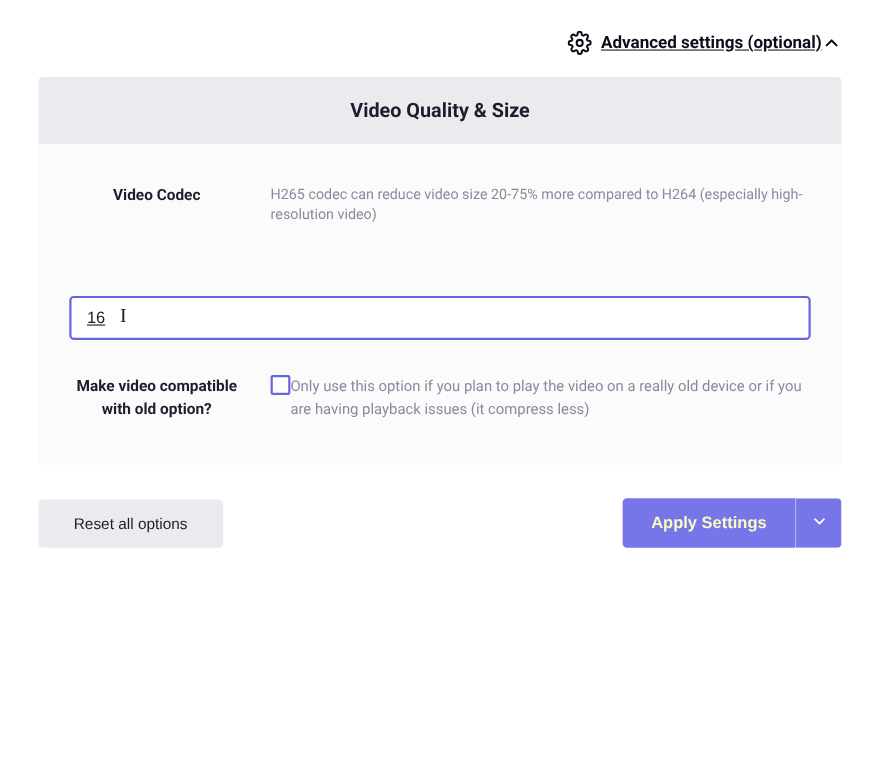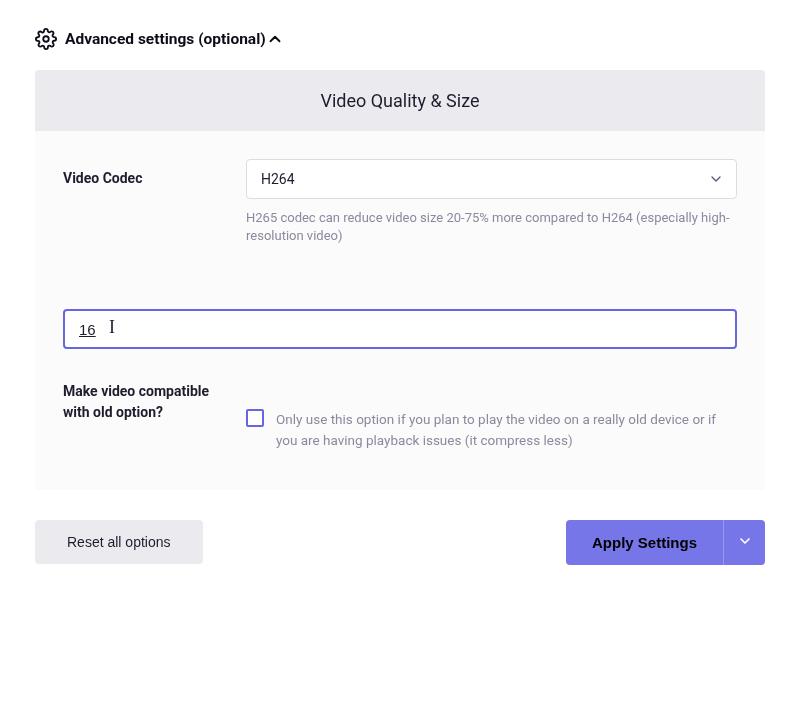--- a/index.html
+++ b/index.html
@@ -10,22 +10,23 @@
     body {
       font-family: -apple-system, BlinkMacSystemFont, "Segoe UI", Roboto, sans-serif;
       background: #fff;
       color: #1a1a2e;
       width: 800px;
       padding: 24px 35px;
     }
     .advanced-header {
       display: flex;
       align-items: center;
-      justify-content: flex-start;
+      justify-content: flex-end;
       padding: 4px 0 20px;
+      text-decoration: underline;
     }
     .advanced-header-left {
       display: flex;
       align-items: center;
       gap: 8px;
     }
     .gear-icon {
       width: 22px;
       height: 22px;
       display: flex;
@@ -42,39 +43,39 @@
       height: 18px;
     }
     .section-header {
       background: #ebebef;
       padding: 20px;
       text-align: center;
       border-radius: 4px 4px 0 0;
     }
     .section-title {
       font-size: 18px;
-      font-weight: 400;
+      font-weight: 700;
       color: #1d1d2e;
     }
     .settings-body {
       background: #fbfbfc;
       padding: 28px 28px 40px;
       border-radius: 0 0 4px 4px;
     }
     .field-row {
       display: flex;
       margin-bottom: 32px;
     }
     .field-row:last-child {
       margin-bottom: 0;
     }
     .field-label {
       width: 183px;
       flex-shrink: 0;
-      text-align: left;
+      text-align: center;
       padding-right: 24px;
       padding-top: 9px;
       font-size: 14px;
       font-weight: 700;
       color: #1d1d2e;
       line-height: 1.5;
     }
     .field-control {
       flex: 1;
     }
@@ -128,22 +129,21 @@
       left: 46px;
       top: 8px;
       pointer-events: none;
       font-size: 18px;
       color: #1a1a2e;
       font-family: serif;
     }
     .checkbox-row {
       display: flex;
       align-items: flex-start;
-      gap: 12px;
-      margin-top: 28px;
+      gap: 0;
     }
     .checkbox {
       width: 18px;
       height: 18px;
       border: 2px solid #6666e0;
       border-radius: 2px;
       flex-shrink: 0;
       margin-top: 0px;
       cursor: pointer;
       background: #fff;
@@ -167,21 +167,21 @@
       font-weight: 500;
       color: #1d1d2e;
       border-radius: 4px;
       cursor: pointer;
     }
     .apply-group {
       display: flex;
     }
     .btn-apply {
       background: #7676e8;
-      color: #000000;
+      color: #fef9c3;
       border: none;
       padding: 14px 26px;
       font-size: 15px;
       font-weight: 700;
       border-radius: 4px 0 0 4px;
       cursor: pointer;
     }
     .btn-apply-more {
       background: #7676e8;
       border: none;
@@ -220,28 +220,20 @@
 
 <div class="section-header">
   <span class="section-title">Video Quality &amp; Size</span>
 </div>
 
 <div class="settings-body">
 
   <div class="field-row">
     <div class="field-label">Video Codec</div>
     <div class="field-control">
-      <div class="select-wrap">
-        <span class="select-value">H264</span>
-        <span class="chevron-down">
-          <svg viewBox="0 0 24 24" fill="none" stroke="#5a5a7a" stroke-width="2" stroke-linecap="round" stroke-linejoin="round">
-              <polyline points="6 9 12 15 18 9"></polyline>
-            </svg>
-        </span>
-      </div>
       <div class="hint">H265 codec can reduce video size 20-75% more compared to H264 (especially high-resolution video)</div>
     </div>
   </div>
 
   <div class="field-row">
   </div>
 
   <div class="field-row">
     <div class="field-control">
       <div class="input-wrap">

